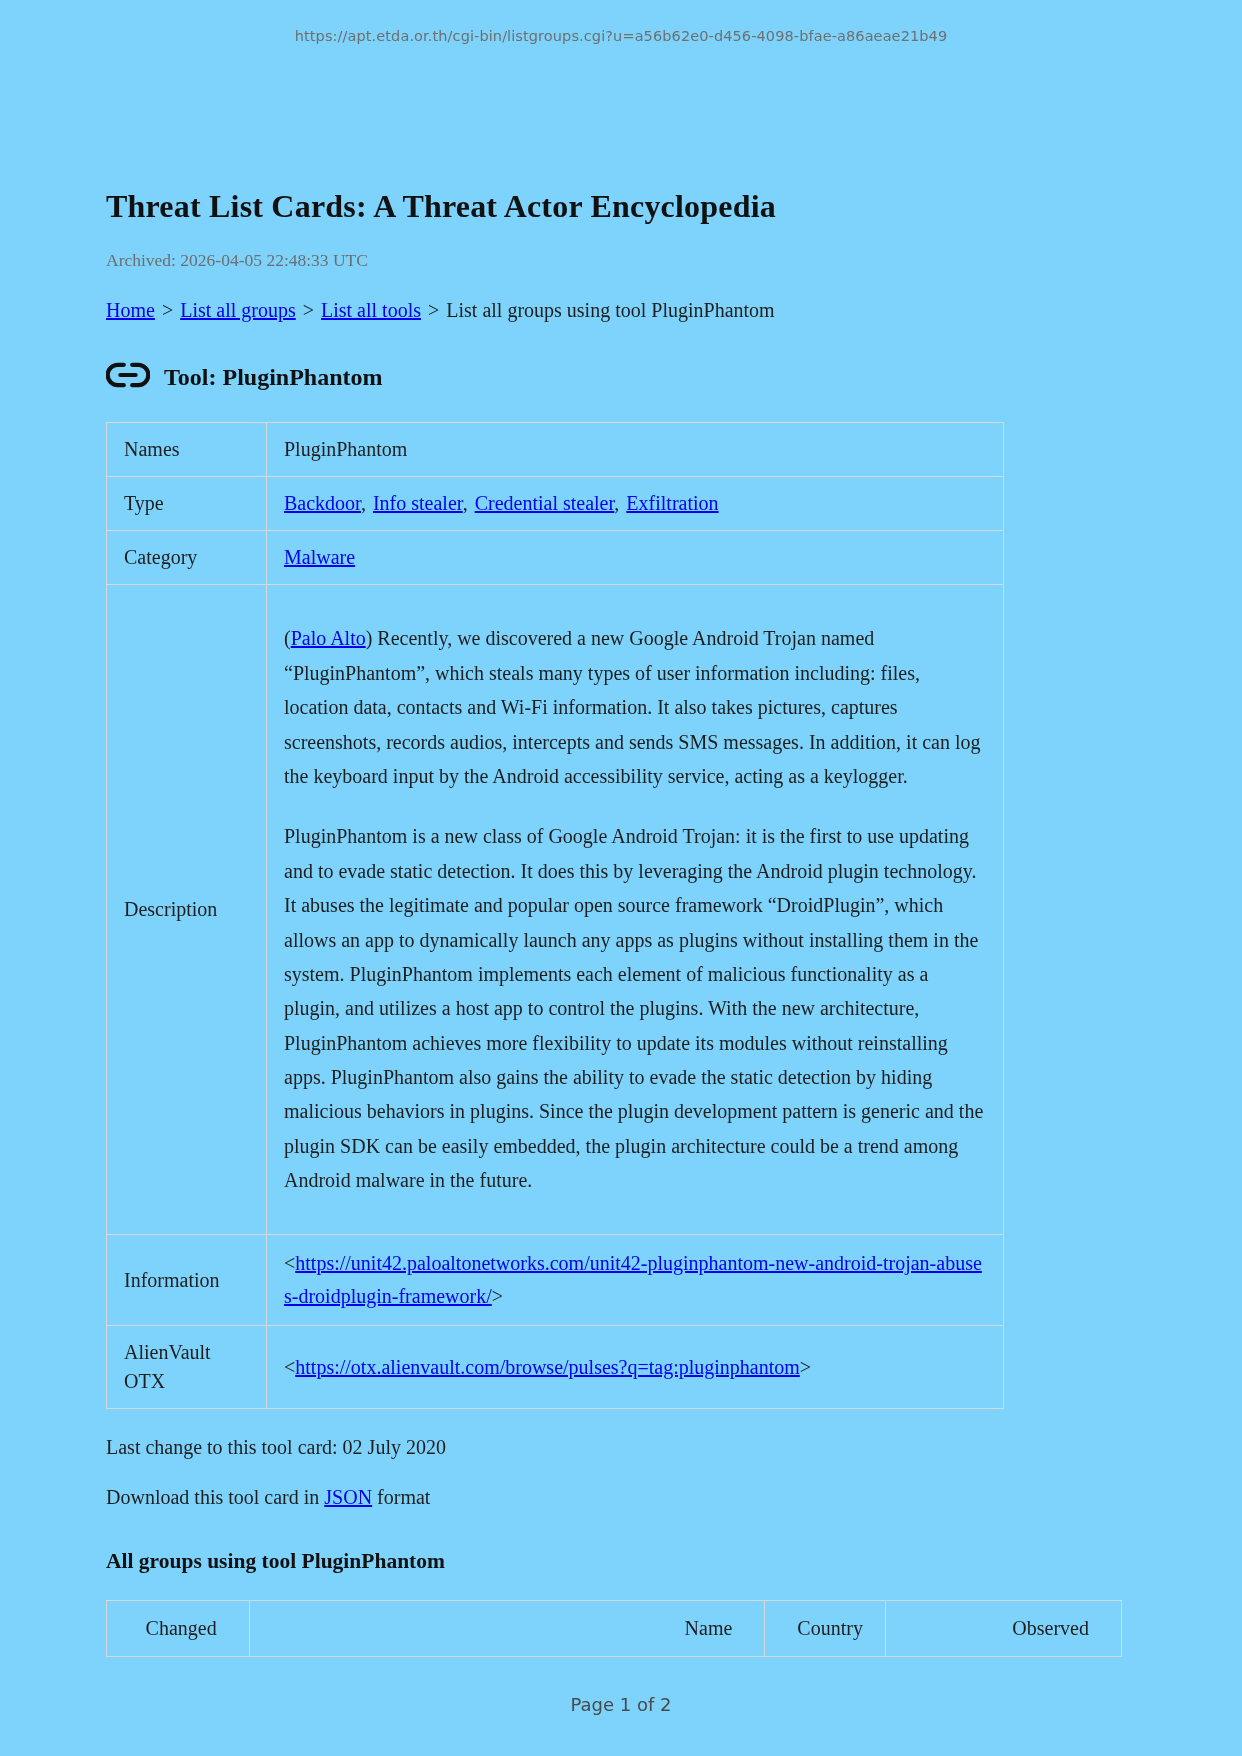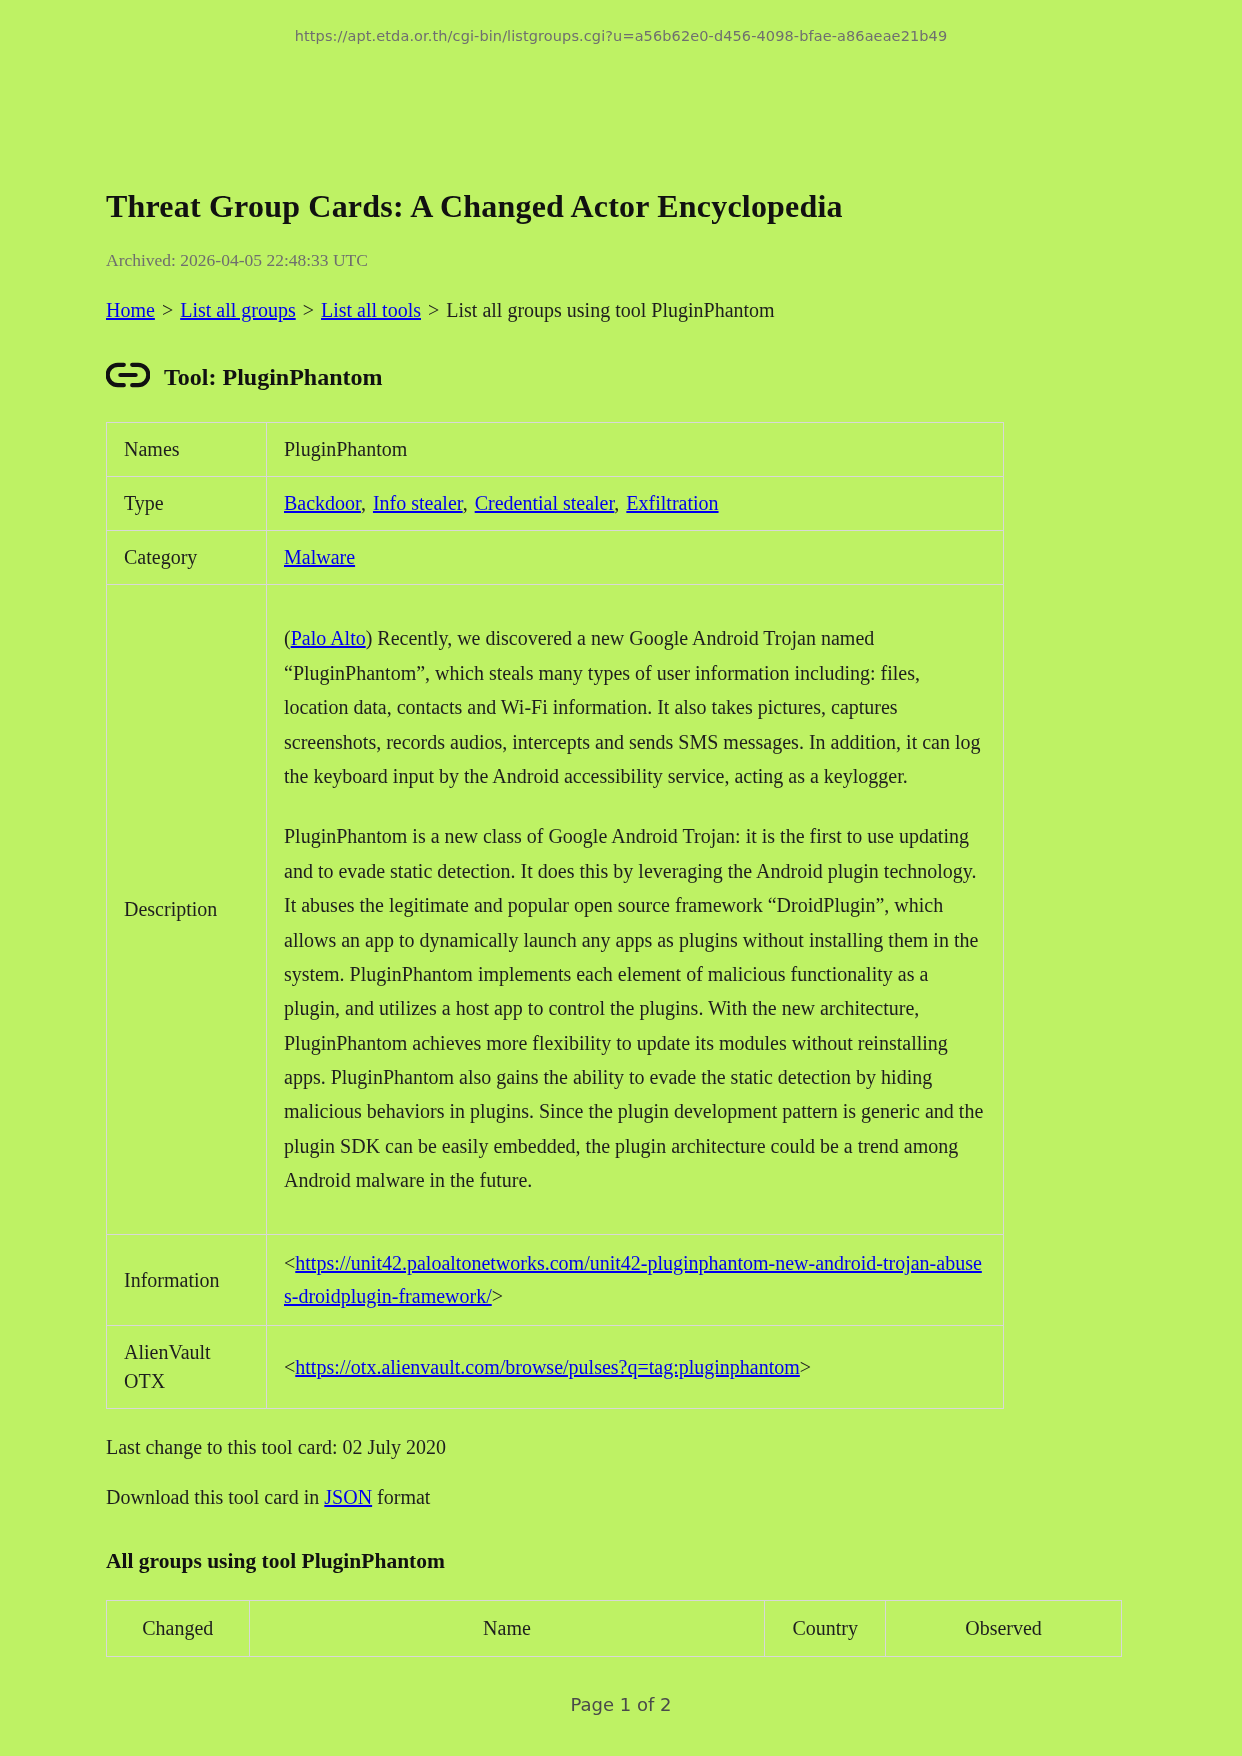--- a/index.html
+++ b/index.html
@@ -1,21 +1,21 @@
 <!DOCTYPE html>
 <html><head>
 <meta charset="utf-8">
 <style>
   * { box-sizing: border-box; }
   html,body { margin:0; padding:0; background:#ffffff; }
   .page {
     position: relative;
     width: 1242px;
     height: 1756px;
-    background:#bef264;
+    background:#7dd3fc;
     font-family: "Liberation Serif", serif;
     color:#1e1e1e;
     overflow:hidden;
   }
   .url-header {
     position:absolute; top:28px; left:0; right:0;
     text-align:center;
     font-family:"DejaVu Sans","Liberation Sans",sans-serif;
     font-size:14.5px; color:#6f6f6f; letter-spacing:0.1px;
   }
@@ -59,22 +59,22 @@
   .comma { margin-right:7px; color:#1e1e1e; }
 
   p.plain { margin:27px 0 0 0; font-size:20px; color:#1e1e1e; }
 
   h3.groups-heading { margin:40px 0 0 0; font-size:21.5px; font-weight:bold; color:#111111; }
   table.groups-table {
     margin-top:26px; border-collapse:collapse; width:1016px;
     font-size:20px; table-layout:fixed;
   }
   table.groups-table th {
-    border:1px solid #d8d8d8; font-weight:normal; text-align:center;
-    padding:15px 15px; height:56px; vertical-align:middle; color:#1e1e1e;
+    border:1px solid #d8d8d8; font-weight:normal; text-align:right;
+    padding:15px 32px; height:56px; vertical-align:middle; color:#1e1e1e;
   }
   th.col-changed { width:130px; }
   th.col-name { width:470px; }
   th.col-country { width:110px; }
   th.col-observed { width:215px; }
 
   .page-footer {
     position:absolute; top:1694px; left:0; right:0; text-align:center;
     font-family:"DejaVu Sans","Liberation Sans",sans-serif;
     font-size:18px; color:#4a4a4a;
@@ -82,21 +82,21 @@
 </style>
 </head>
 <body>
 
 <div class="page">
 
   <div class="url-header">https://apt.etda.or.th/cgi-bin/listgroups.cgi?u=a56b62e0-d456-4098-bfae-a86aeae21b49</div>
 
   <main class="content">
 
-    <h1 class="title">Threat Group Cards: A Changed Actor Encyclopedia</h1>
+    <h1 class="title">Threat List Cards: A Threat Actor Encyclopedia</h1>
 
     <p class="archived">Archived: 2026-04-05 22:48:33 UTC</p>
 
     <nav class="breadcrumb"><a>Home</a><span class="sep">&gt;</span><a>List all groups</a><span class="sep">&gt;</span><a>List all tools</a><span class="sep">&gt;</span><span class="crumb-current">List all groups using tool PluginPhantom</span></nav>
 
     <h2 class="tool-heading">
       <span class="link-icon">
         <svg width="44" height="28" viewBox="0 0 26 16" fill="none" stroke="#111111" stroke-width="2.5" stroke-linecap="round">
           <path d="M10.5 2 H7 a6 6 0 0 0 0 12 h3.5"></path>
           <path d="M15.5 2 H19 a6 6 0 0 1 0 12 h-3.5"></path>

